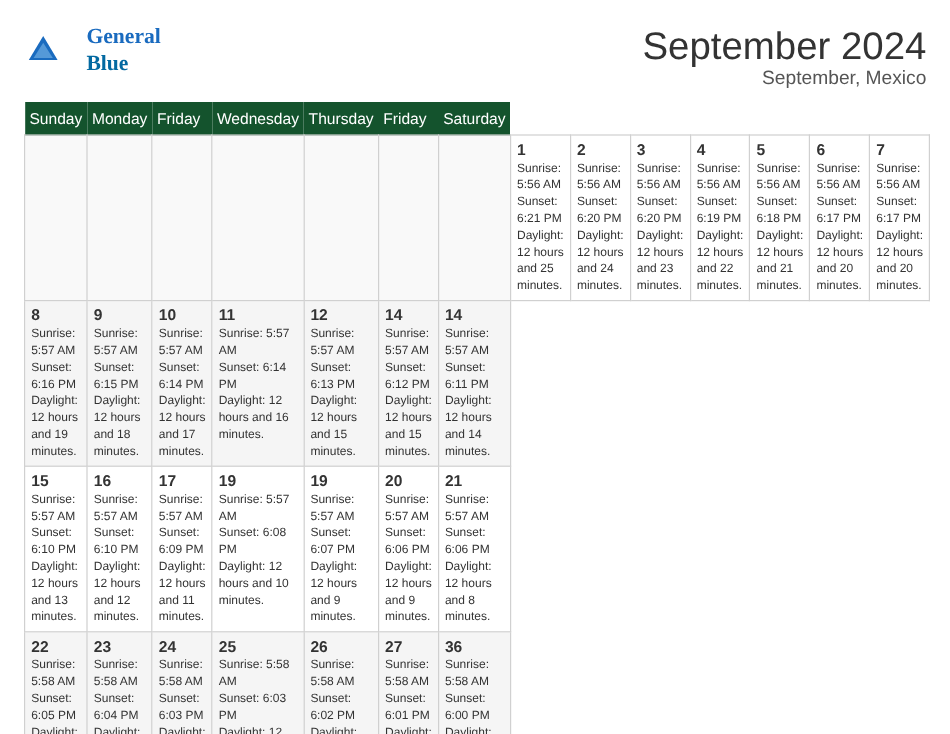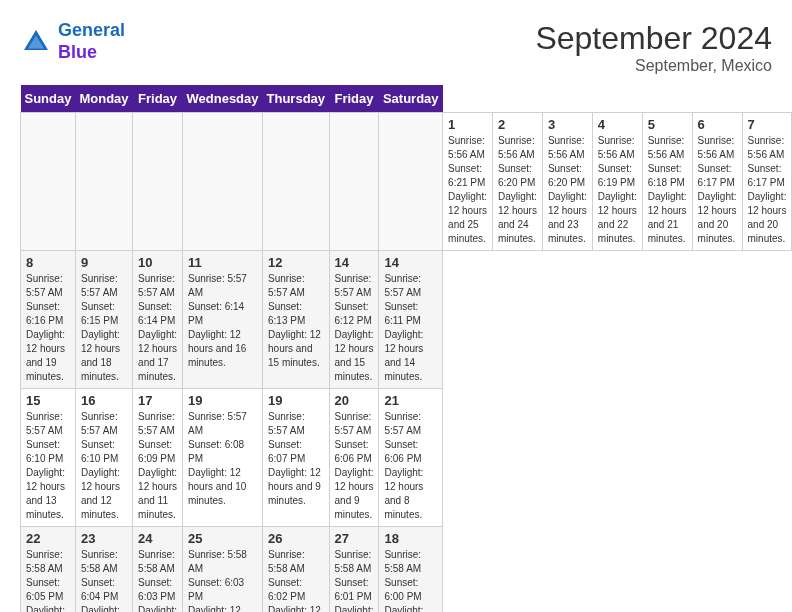--- a/index.html
+++ b/index.html
@@ -12,21 +12,22 @@
     }
     .header {
       display: flex;
       justify-content: space-between;
       align-items: flex-start;
       margin-bottom: 10px;
     }
     .logo {
       display: flex;
       align-items: center;
-      gap: 6px;
+      gap: 20px;
+      font-family: Liberation Serif, serif;
     }
     .logo-text {
       font-size: 18px;
       font-weight: bold;
       color: #333;
       line-height: 1.2;
     }
     .logo-text span {
       color: #1a6bbf;
     }
@@ -47,26 +48,26 @@
       font-size: 16px;
       font-weight: normal;
       color: #555;
     }
     table {
       width: 100%;
       border-collapse: collapse;
       font-size: 11px;
     }
     thead tr th {
-      background-color: #4c1d95;
+      background-color: #14532d;
       color: white;
       padding: 6px 4px;
-      text-align: center;
+      text-align: left;
       font-size: 13px;
-      font-weight: bold;
+      font-weight: normal;
     }
     tbody tr td {
       border: 1px solid #d0d0d0;
       vertical-align: top;
       padding: 4px 5px;
       width: 14.28%;
       min-height: 70px;
       color: #333;
       background: #fff;
     }
@@ -92,21 +93,21 @@
 <body>
 
 <div class="header">
   <div class="logo">
     <svg class="logo-icon" viewBox="0 0 40 40">
       <polygon points="20,5 35,30 5,30" fill="#1a6bbf"></polygon>
       <polygon points="20,12 30,28 10,28" fill="#5599d8"></polygon>
     </svg>
     <div class="logo-text">
       <span>General</span><br>
-      <span style="color:#6d28d9;">Blue</span>
+      <span style="color:#0369a1;">Blue</span>
     </div>
   </div>
   <div class="title-block">
     <h1>September 2024</h1>
     <h2>September, Mexico</h2>
   </div>
 </div>
 
 <table>
   <thead>
@@ -291,20 +292,20 @@
           Sunrise: 5:58 AM<br>Sunset: 6:02 PM<br>Daylight: 12 hours and 3 minutes.
         </div>
         </td>
         <td>
           <span class="day-num">27</span>
         <div class="day-info">
           Sunrise: 5:58 AM<br>Sunset: 6:01 PM<br>Daylight: 12 hours and 3 minutes.
         </div>
         </td>
         <td>
-          <span class="day-num">18</span>
+          <span class="day-num">36</span>
         <div class="day-info">
           Sunrise: 5:58 AM<br>Sunset: 6:00 PM<br>Daylight: 12 hours and 2 minutes.
         </div>
         </td>
       </tr>
     </tbody>
 </table>
 
 </body></html>

